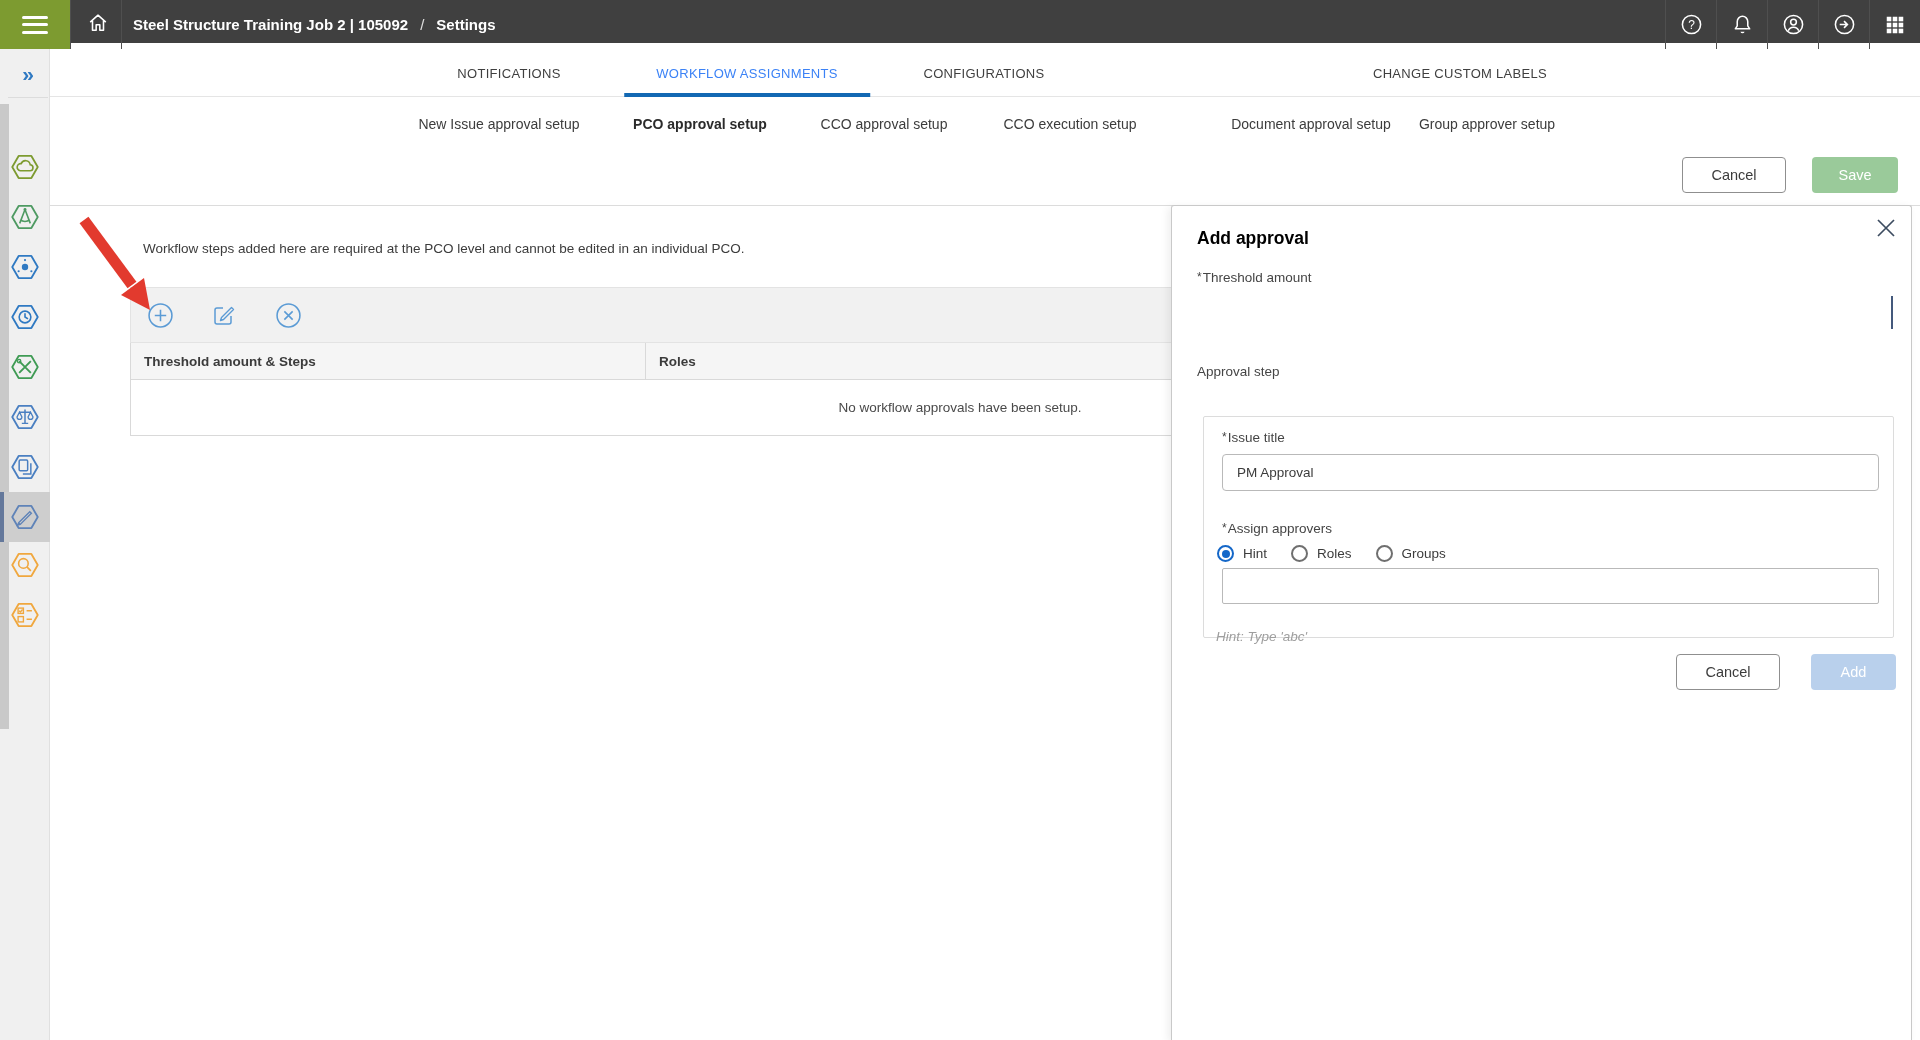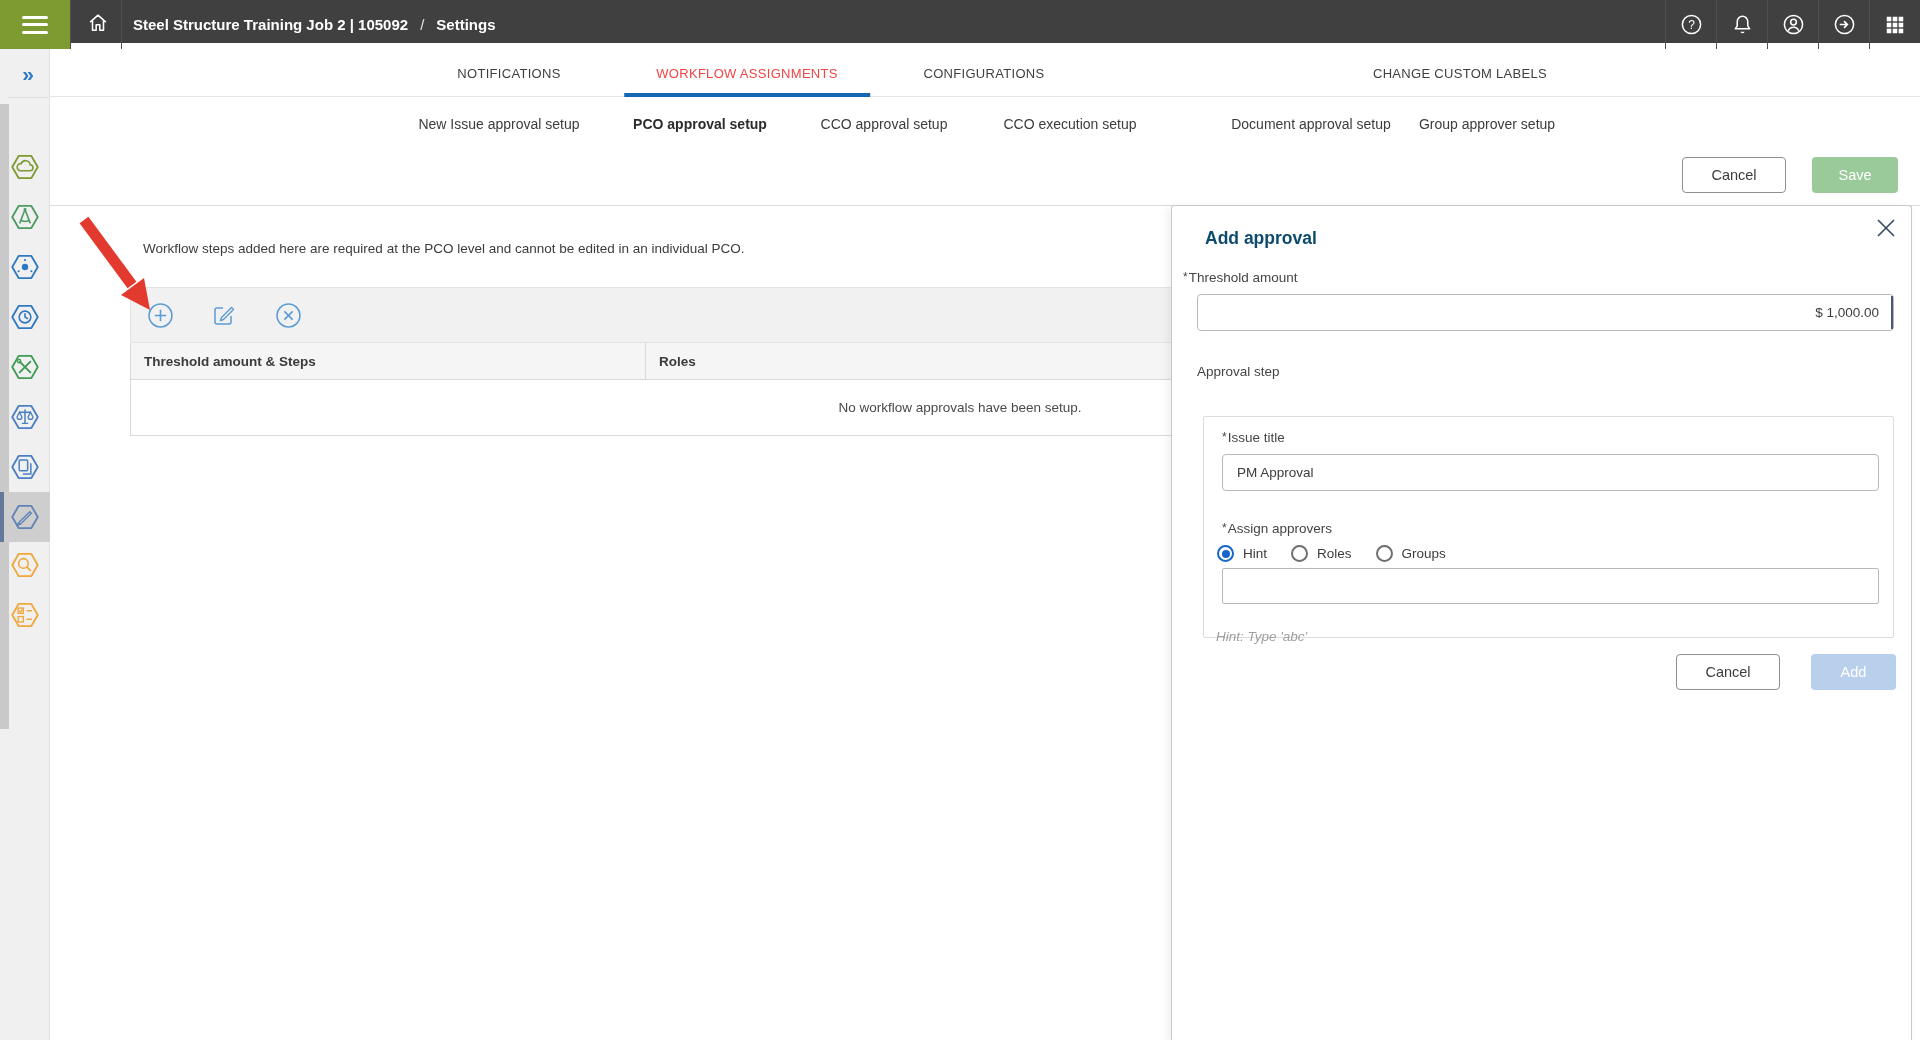--- a/index.html
+++ b/index.html
@@ -22,21 +22,21 @@
   .sidebar-scroll { position:absolute; left:0; top:55px; width:9px; height:625px; background:#c9c9c9; }
   .expand-btn { position:absolute; left:8px; top:8px; width:40px; height:34px; background:none; border:none; color:#2f79c2; font-size:21px; font-weight:bold; cursor:pointer; }
   .sidebar-divider { position:absolute; left:8px; top:48px; width:40px; height:1px; background:#dcdcdc; }
   .side-item { position:absolute; left:0; width:50px; height:50px; display:flex; align-items:center; justify-content:center; cursor:pointer; }
   .side-item.selected { background:#cecece; box-shadow:inset 4px 0 0 #64789b; }
   .side-item svg { display:block; }
 
   
   .tabbar { position:absolute; left:50px; top:49px; width:1870px; height:48px; background:#fff; border-bottom:1px solid #e5e5e5; }
   .tab { position:absolute; top:0; height:48px; transform:translateX(-50%); display:flex; align-items:center; padding:0 32px; font-size:13px; letter-spacing:.3px; color:#3f3f3f; background:none; border:none; cursor:pointer; white-space:nowrap; }
-  .tab.active { color:#ef4444; }
+  .tab.active { color:#3b82f6; }
   .tab.active::after { content:""; position:absolute; left:0; right:0; bottom:0; height:4px; background:#1268b3; }
   .subtabbar { position:absolute; left:50px; top:98px; width:1804px; height:52px; background:#fff; }
   .subtab { position:absolute; top:0; height:52px; transform:translateX(-50%); display:flex; align-items:center; font-size:14px; color:#3c3c3c; background:none; border:none; cursor:pointer; white-space:nowrap; }
   .subtab.active { font-weight:bold; color:#2b2b2b; }
 
   
   .btn { font-family:"Liberation Sans", sans-serif; border-radius:4px; font-size:14.5px; cursor:pointer; }
   .btn-outline { background:#fff; border:1px solid #8f8f8f; color:#3c3c3c; }
   .btn-save { position:absolute; left:1812px; top:157px; width:86px; height:36px; background:#9aca9a; border:none; color:#fff; }
   .btn-cancel-top { position:absolute; left:1682px; top:157px; width:104px; height:36px; }
@@ -51,21 +51,21 @@
   .wf-th { display:flex; align-items:center; padding-left:13px; font-size:13.5px; font-weight:bold; color:#3b3b3b; }
   .wf-th.c1 { width:515px; border-right:1px solid #d9d9d9; }
   .wf-th.c2 { flex:1; }
   .wf-empty { height:56px; background:#fff; border:1px solid #d9d9d9; border-top:none; display:flex; align-items:center; justify-content:center; font-size:13.5px; color:#4a4a4a; }
 
   .arrow-annot { position:absolute; left:72px; top:212px; pointer-events:none; }
 
   
   .panel { position:absolute; left:1171px; top:205px; width:741px; height:835px; background:#fff; border:1px solid #c9c9c9; border-bottom:none; border-radius:3px 3px 0 0; box-shadow:-3px 2px 8px rgba(0,0,0,.07); }
   .panel-close { position:absolute; right:10px; top:8px; width:30px; height:30px; background:none; border:none; cursor:pointer; }
-  .panel-title { position:absolute; left:33px; top:22px; font-size:17.5px; font-weight:bold; color:#0c4a6e; }
+  .panel-title { position:absolute; left:25px; top:22px; font-size:17.5px; font-weight:bold; color:#000000; }
   .field-label { position:absolute; font-size:13.5px; color:#454545; }
   .req { font-size:12px; vertical-align:1px; margin-right:1px; }
   .txt-input { position:absolute; height:37px; border:1px solid #b9b9b9; border-radius:4px; font-family:"Liberation Sans", sans-serif; font-size:13.5px; color:#3c3c3c; padding:0 14px; background:#fff; }
   .threshold-input { left:25px; top:88px; width:697px; text-align:right; }
   .caret { position:absolute; left:719px; top:90px; width:2px; height:33px; background:#44597c; }
   .section-label { position:absolute; left:25px; top:158px; font-size:13.5px; color:#454545; }
   .group-box { position:absolute; left:31px; top:210px; width:691px; height:222px; border:1px solid #dcdcdc; border-radius:2px; background:#fff; }
   .step-input { left:18px; top:37px; width:657px; position:absolute; }
   .radio-row { position:absolute; left:13px; top:128px; display:flex; align-items:center; }
   .radio-opt { display:flex; align-items:center; margin-right:24px; cursor:pointer; }
@@ -287,22 +287,21 @@
   </main>
 
   <section class="panel">
     <button class="panel-close">
       <svg width="24" height="24" viewBox="0 0 24 24">
         <path d="M4 4 L20 20 M20 4 L4 20" stroke="#3c4c60" stroke-width="1.7"></path>
       </svg>
     </button>
     <h2 class="panel-title">Add approval</h2>
 
-    <label class="field-label" style="left:11px; top:64px"><span class="req">*</span><span>Threshold amount</span></label>
-    <input class="txt-input threshold-input" value="$ 1,000.00" style="">
+    <label class="field-label" style="left:25px; top:64px"><span class="req">*</span><span>Threshold amount</span></label>
     <div class="caret"></div>
 
     <div class="section-label">Approval step</div>
 
     <div class="group-box">
       <label class="field-label" style="left:18px; top:13px"><span class="req">*</span><span>Issue title</span></label>
       <input class="txt-input step-input" value="PM Approval" style="">
 
       <label class="field-label" style="left:18px; top:104px"><span class="req">*</span><span>Assign approvers</span></label>
 

